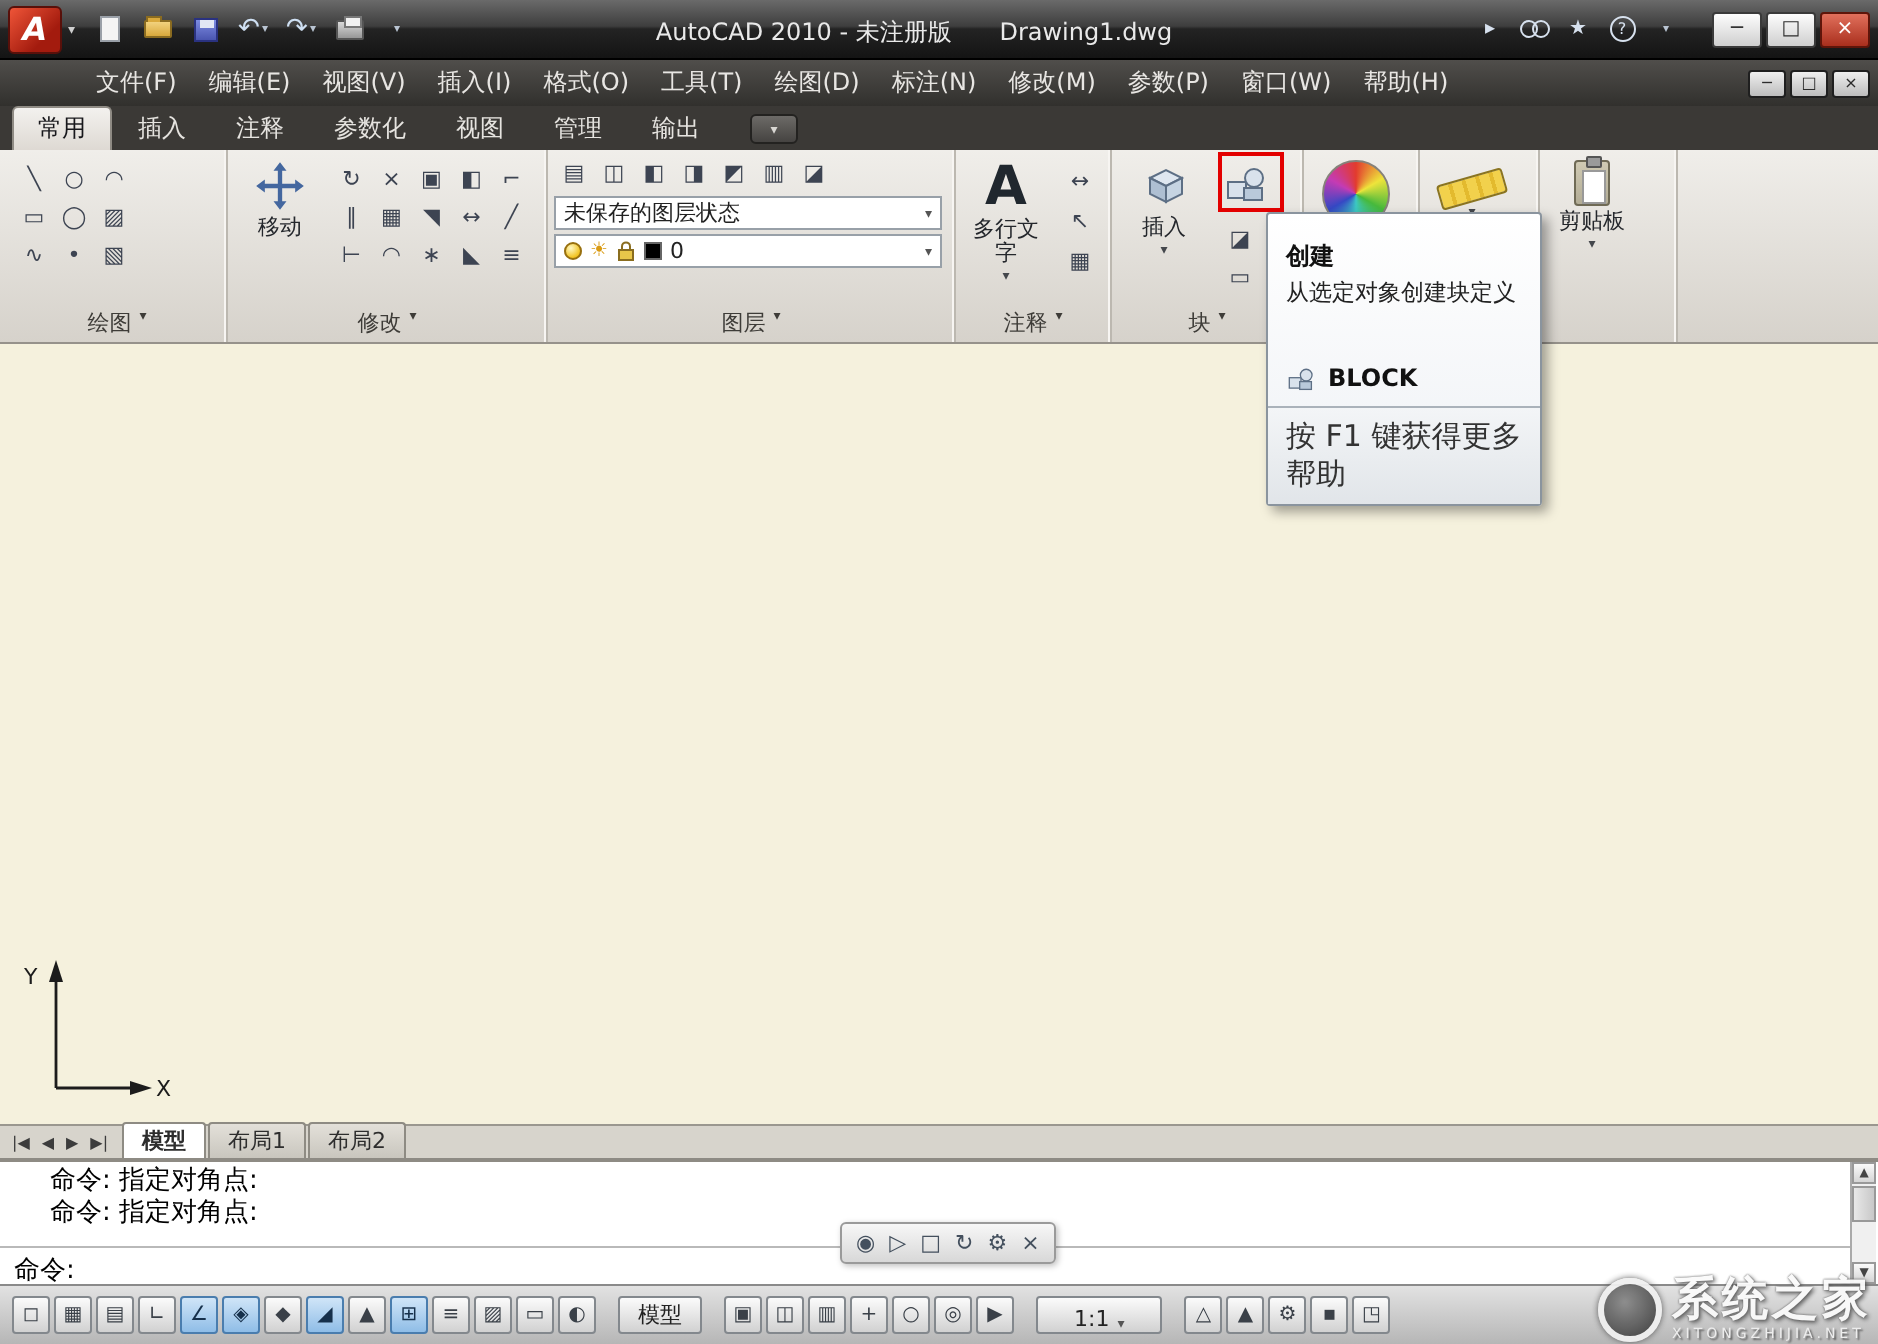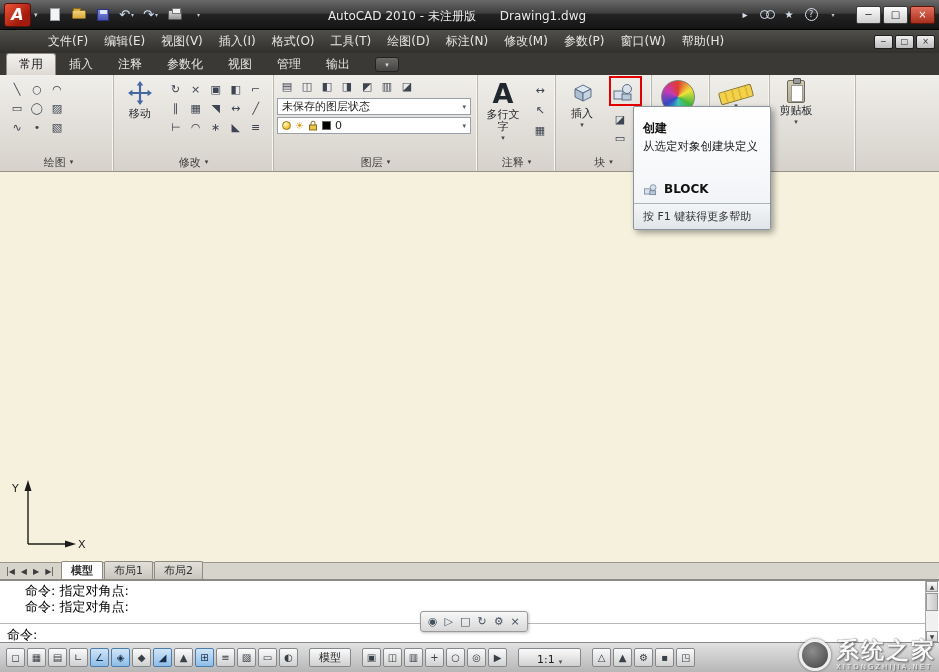--- a/index.html
+++ b/index.html
@@ -58,21 +58,21 @@
     margin-right:1px;border-radius:3px 3px 0 0;white-space:nowrap;}
   .rtab.active{background:linear-gradient(#f3f1ee,#ded9d3);color:#17171b;border:1px solid #8f8b84;border-bottom:none;}
   .rmin{margin:0 0 3px 12px;width:24px;height:15px;border:1px solid #232220;border-radius:3px;
     background:linear-gradient(#6c6a67,#454341);color:#d9d7d3;font-size:7px;display:flex;align-items:center;justify-content:center;}
 
   
   .ribbon{position:absolute;top:75px;left:0;width:939px;height:97px;z-index:4;display:flex;padding-left:4px;
     background:linear-gradient(#f0eeea,#d6d2cb);border-bottom:1px solid #96928b;}
   .panel{position:relative;height:96px;border-right:1px solid #bcb8b0;box-shadow:inset -1px 0 0 #f7f5f2;flex:none;}
   .pbody{display:flex;padding:2px 3px;gap:3px;height:78px;}
-  .pfooter{position:absolute;bottom:1px;left:0;right:0;height:16px;display:flex;justify-content:center;align-items:center;gap:4px;font-size:11px;color:#3e3c38;}
+  .pfooter{position:absolute;bottom:1px;left:0;right:0;height:16px;display:flex;justify-content:center;align-items:flex-start;gap:4px;font-size:11px;color:#3e3c38;}
   .fcaret{font-size:7px;color:#3e3c38;}
   .bigbtn{width:46px;display:flex;flex-direction:column;align-items:center;padding-top:3px;gap:2px;}
   .blabel{font-size:11px;line-height:12px;color:#24272c;text-align:center;}
   .bigcaret{font-size:7px;color:#44474c;line-height:7px;}
   .icon26{width:26px;height:26px;}
   .minigrid{display:flex;flex-wrap:wrap;align-content:flex-start;padding-top:3px;}
   .mini{width:20px;height:19px;display:flex;align-items:center;justify-content:center;font-size:11px;color:#3d4452;}
   .layers-col{display:flex;flex-direction:column;gap:2px;padding-top:2px;}
   .iconrow{display:flex;}
   .combo{width:194px;height:17px;background:#fff;border:1px solid #98a0a8;display:flex;align-items:center;padding:0 4px;gap:4px;font-size:11px;color:#222;}
@@ -137,21 +137,21 @@
     border:1px solid #83888d;border-radius:2px;background:linear-gradient(#fbfbfb,#d1d1d1);}
 
   
   .redbox{position:absolute;left:609px;top:76px;width:33px;height:30px;border:2px solid #e30000;z-index:40;pointer-events:none;}
   .tooltip{position:absolute;left:633px;top:106px;width:138px;z-index:50;
     background:linear-gradient(#ffffff,#eef1f5);border:1px solid #8a949e;border-radius:2px;
     box-shadow:3px 3px 6px rgba(0,0,0,.35);}
   .tt-title{font-size:12px;font-weight:bold;color:#111;padding:13px 9px 2px;}
   .tt-desc{font-size:11.5px;color:#222;padding:0 9px 26px;}
   .tt-cmd{display:flex;align-items:center;gap:6px;padding:2px 9px 7px;font-size:12px;font-weight:bold;color:#111;}
-  .tt-help{font-size:11px;color:#333;padding:5px 9px;border-top:1px solid #aab2ba;
+  .tt-help{font-size:15px;color:#333;padding:5px 9px;border-top:1px solid #aab2ba;
     background:linear-gradient(#f3f5f7,#e1e5e9);}
   .watermark{position:absolute;right:3px;bottom:1px;z-index:30;display:flex;align-items:center;gap:5px;opacity:.95;}
   .wm-logo{width:32px;height:32px;border-radius:50%;border:3px solid #f0f0f0;
     background:radial-gradient(circle at 40% 35%,#8a8a8a,#3a3a3a);box-shadow:0 0 3px #555;}
   .wm-texts{display:flex;flex-direction:column;line-height:1;}
   .wm-main{font-size:23px;font-weight:bold;color:#fafafa;letter-spacing:2px;text-shadow:1px 1px 2px #555,0 0 1px #444;}
   .wm-sub{font-size:7px;color:#f0f0f0;letter-spacing:2px;margin-top:2px;text-shadow:1px 1px 1px #555;}
 </style>
 </head>
 <body>
@@ -419,21 +419,21 @@
         <div class="bigbtn">
           <span class="ruler"></span>
           <span class="bigcaret">▾</span>
         </div>
       </div>
       <div class="pfooter">
         <span class="fcaret">▾</span>
       </div>
     </div>
 
-    <div class="panel" style="width:86px">
+    <div class="panel" style="width:69px">
       <div class="pbody">
         <div class="bigbtn">
           <span class="clip"></span>
           <span class="blabel">剪贴板</span>
           <span class="bigcaret">▾</span>
         </div>
       </div>
     </div>
 
   </div>

